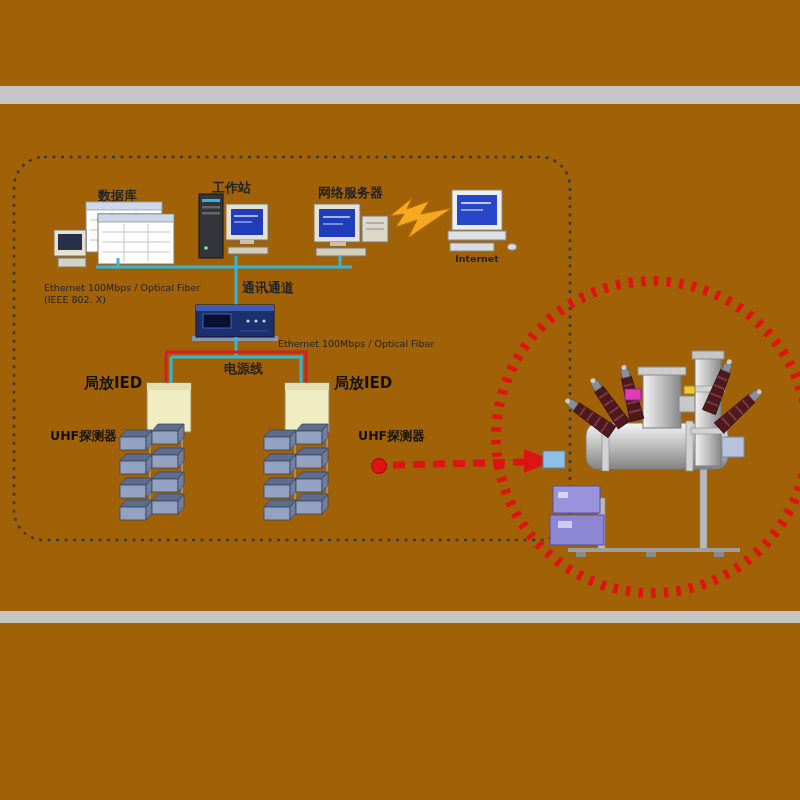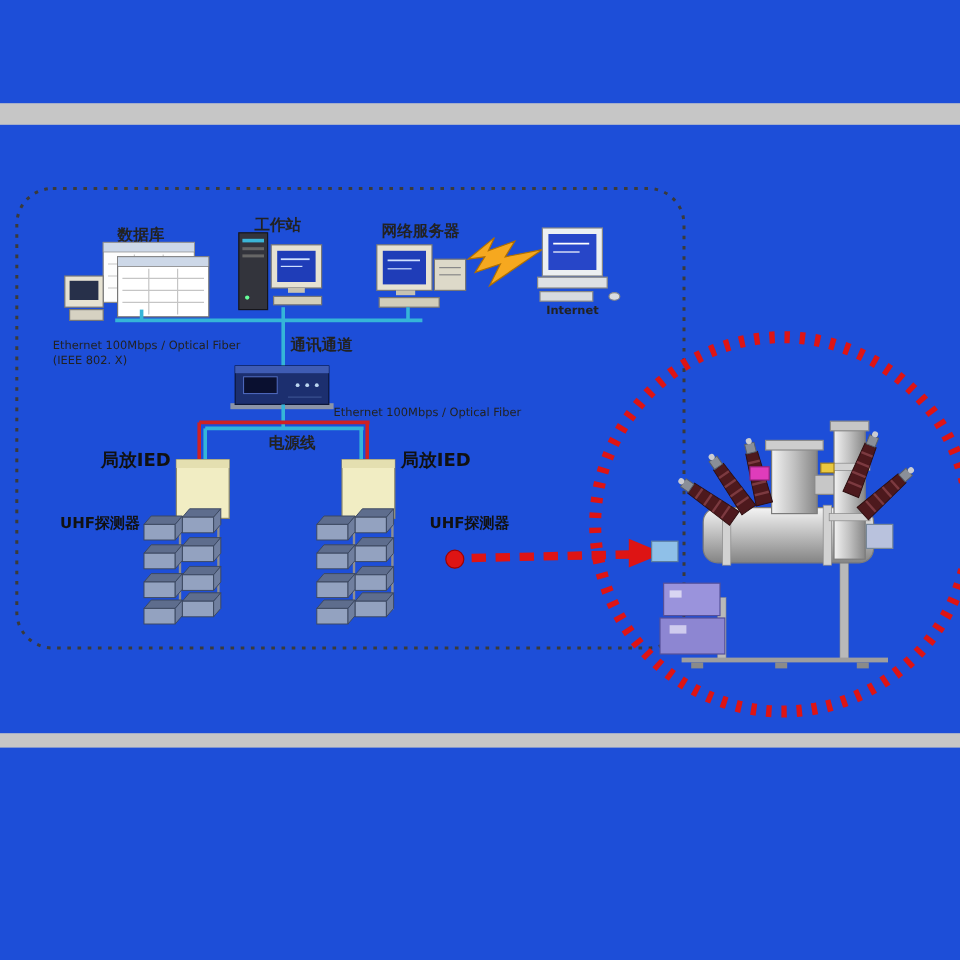--- a/index.html
+++ b/index.html
@@ -1,16 +1,16 @@
 <!DOCTYPE html>
 <html><head>
 <meta charset="utf-8">
 <style>
   html,body { margin:0; padding:0; background:#ffffff; }
-  .canvas { position:relative; width:800px; height:800px; background:#1d4ed8; overflow:hidden; }
+  .canvas { position:relative; width:800px; height:800px; background:#a16207; overflow:hidden; }
   svg { position:absolute; left:0; top:0; }
   text { font-family:"DejaVu Sans", sans-serif; }
   .t-cn   { font-size:13px; font-weight:bold; fill:#222222; }
   .t-cn-lg{ font-size:15px; font-weight:bold; fill:#111111; }
   .t-cn-md{ font-size:12.5px; font-weight:bold; fill:#111111; }
   .t-sm   { font-size:9.5px; fill:#222222; }
   .t-net  { font-size:9.5px; font-weight:bold; fill:#222222; }
 </style>
 </head>
 <body>

